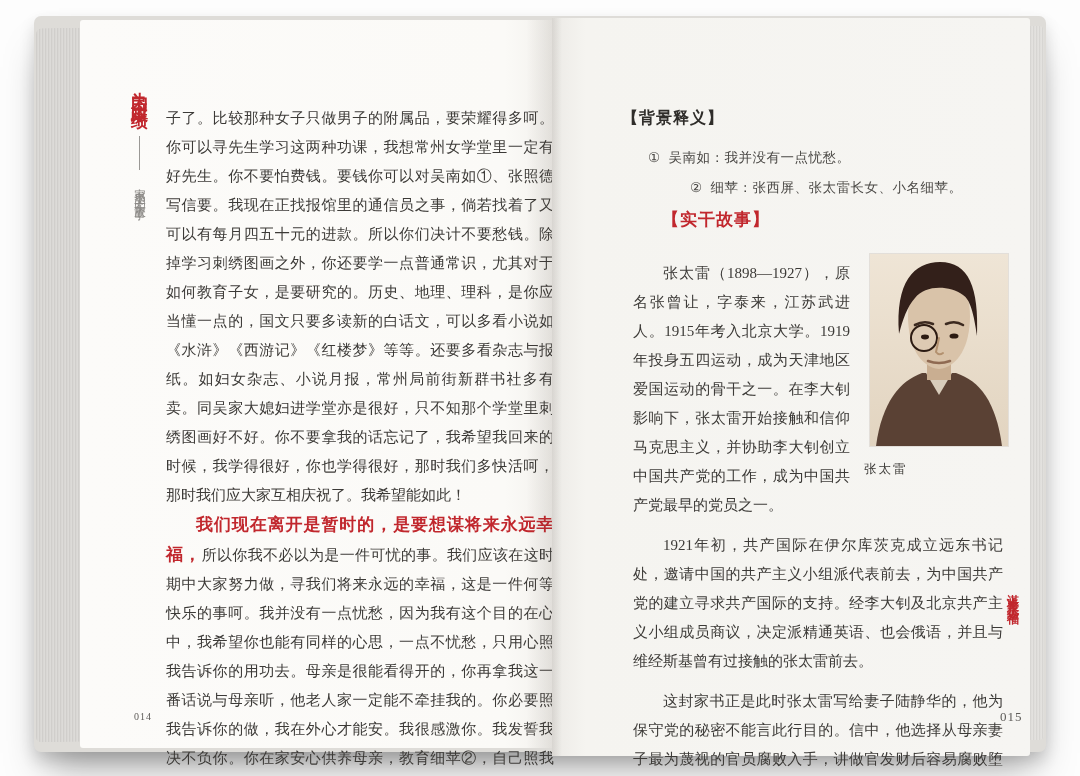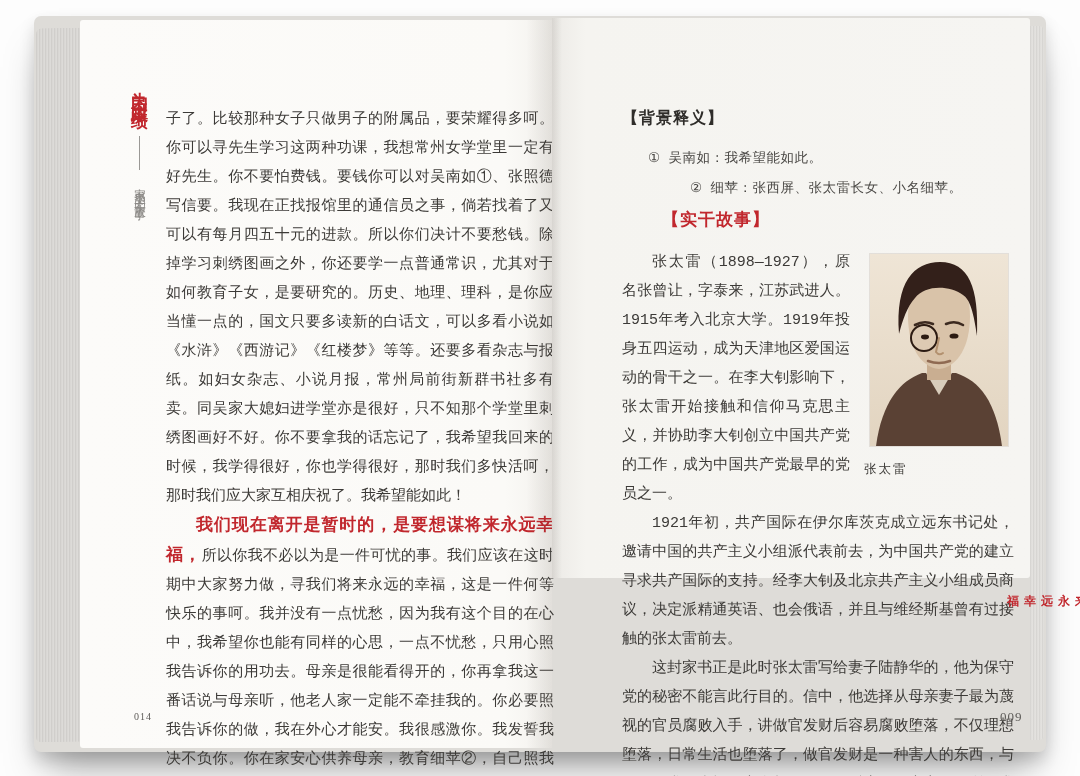--- a/index.html
+++ b/index.html
@@ -10,21 +10,21 @@
         border-radius:7px;box-shadow:0 26px 38px -12px rgba(0,0,0,.35),0 8px 16px rgba(0,0,0,.14);}
   .edge-left{position:absolute;left:2px;top:12px;width:44px;height:714px;border-radius:6px 0 0 5px;
         background:repeating-linear-gradient(90deg,#b7b5b2 0px,#e9e7e4 1px,#c9c7c4 2px,#f0efec 3px);
         transform:skewY(-.5deg);border-right:1px solid #cfcdca;}
   .edge-right{position:absolute;left:996px;top:10px;width:14px;height:714px;border-radius:0 5px 5px 0;
         background:repeating-linear-gradient(90deg,#c2c0bd 0px,#ecebe8 1px,#d4d2cf 2px,#f2f1ee 3px);}
   .page-left{position:absolute;left:46px;top:4px;width:472px;height:728px;border-radius:3px 0 0 3px;
         background:linear-gradient(270deg,#f3f1ed 0%,#fbfaf7 10%,#fcfbf9 100%);}
   .page-left:after{content:"";position:absolute;right:0;top:0;bottom:0;width:26px;
         background:linear-gradient(90deg,rgba(70,62,54,0) 0%,rgba(70,62,54,.10) 100%);}
-  .page-right{position:absolute;left:518px;top:2px;width:478px;height:560px;border-radius:0 3px 3px 0;
+  .page-right{position:absolute;left:518px;top:2px;width:478px;height:738px;border-radius:0 3px 3px 0;
         background:linear-gradient(90deg,#eceae6 0%,#f5f4f0 7%,#f6f5f2 100%);}
   .page-right:before{content:"";position:absolute;left:0;top:0;bottom:0;width:10px;
         background:linear-gradient(270deg,rgba(70,62,54,0) 0%,rgba(70,62,54,.12) 100%);}
   
   .sidebar{position:absolute;left:48px;top:58px;display:flex;flex-direction:column;align-items:center;gap:9px;}
   .vert{writing-mode:vertical-rl;text-orientation:upright;}
   .series-title{color:#c1272d;font-weight:bold;font-size:17px;letter-spacing:5px;}
   .star{color:#c1272d;font-size:15px;line-height:1;}
   .divider-line{width:1px;height:34px;background:#9a9895;}
   .chapter-title{color:#8b8986;font-size:11.5px;letter-spacing:3px;}
@@ -38,21 +38,21 @@
   
   .notes-header{position:absolute;left:70px;top:90px;font-family:"Liberation Sans","DejaVu Sans",sans-serif;
         font-weight:bold;font-size:16px;color:#2f2d2a;letter-spacing:1px;}
   .note-item{position:absolute;left:96px;font-size:13.5px;color:#4a4845;letter-spacing:.5px;}
   .note-1{top:131px;} .note-2{top:161px;margin-left:42px;}
   .note-marker{margin-right:8px;color:#4a4845;}
   .story-header{position:absolute;left:68px;top:190px;font-family:Liberation Sans, sans-serif;
         font-weight:bold;font-size:17px;color:#c1272d;letter-spacing:1px;margin-left:42px;}
   .story{position:absolute;left:70px;top:230px;width:392px;color:#3c3a37;font-size:15px;
         line-height:29px;text-align:justify;}
-  .story p{margin:0;font-family:Liberation Mono, monospace;}
+  .story p{margin:11px;}
   .photo-box{float:right;width:150px;margin:6px 0 21px 14px;}
   .photo-frame{width:138px;height:192px;margin:0 auto;box-shadow:0 0 0 1px rgba(120,100,80,.15);}
   .photo-frame svg{display:block;width:138px;height:192px;}
   .photo-caption{margin-top:9px;font-size:12.5px;color:#3c3a37;letter-spacing:2px;}
   .margin-label{position:absolute;left:452px;top:566px;color:#c1272d;font-weight:bold;
         font-size:12px;letter-spacing:3px;}
   .pagenum-right{left:448px;top:691px;position:absolute;color:#5d5b58;font-size:13px;letter-spacing:1px;}
 </style>
 </head>
 <body>
@@ -81,21 +81,21 @@
       </div>
 
       <div class="pagenum pagenum-left">014</div>
     </div>
 
     <div class="page-right">
 
       <div class="notes-header">【背景释义】</div>
 
       <div class="note-item note-1">
-        <span class="note-marker">①</span><span>吴南如：我希望能如此。</span>
+        <span class="note-marker">①</span><span>吴南如：我并没有一点忧愁。</span>
       </div>
       <div class="note-item note-2">
         <span class="note-marker">②</span><span>细苹：张西屏、张太雷长女、小名细苹。</span>
       </div>
 
       <div class="story-header">【实干故事】</div>
 
       <div class="story">
         <div class="photo-box">
           <div class="photo-frame">
@@ -123,17 +123,17 @@
           </div>
           <div class="photo-caption">张太雷</div>
         </div>
         <p class="indent">张太雷（1898—1927），原名张曾让，字泰来，江苏武进人。1915年考入北京大学。1919年投身五四运动，成为天津地区爱国运动的骨干之一。在李大钊影响下，张太雷开始接触和信仰马克思主义，并协助李大钊创立中国共产党的工作，成为中国共产党最早的党员之一。</p>
         <p class="indent">1921年初，共产国际在伊尔库茨克成立远东书记处，邀请中国的共产主义小组派代表前去，为中国共产党的建立寻求共产国际的支持。经李大钊及北京共产主义小组成员商议，决定派精通英语、也会俄语，并且与维经斯基曾有过接触的张太雷前去。</p>
         <p class="indent">这封家书正是此时张太雷写给妻子陆静华的，他为保守党的秘密不能言此行目的。信中，他选择从母亲妻子最为蔑视的官员腐败入手，讲做官发财后容易腐败堕落，不仅理想堕落，日常生活也堕落了，做官发财是一种害人的东西，与他们追求的幸福是完全相悖的，最后告知母亲妻子他所追求的幸福是怎样的一种幸福，不仅仅</p>
       </div>
 
       <div class="vert margin-label">谋将来永远幸福</div>
 
-      <div class="pagenum-right">009</div>
+      <div class="pagenum-right">015</div>
     </div>
 
   </div>
 </div>
 
 </body></html>

